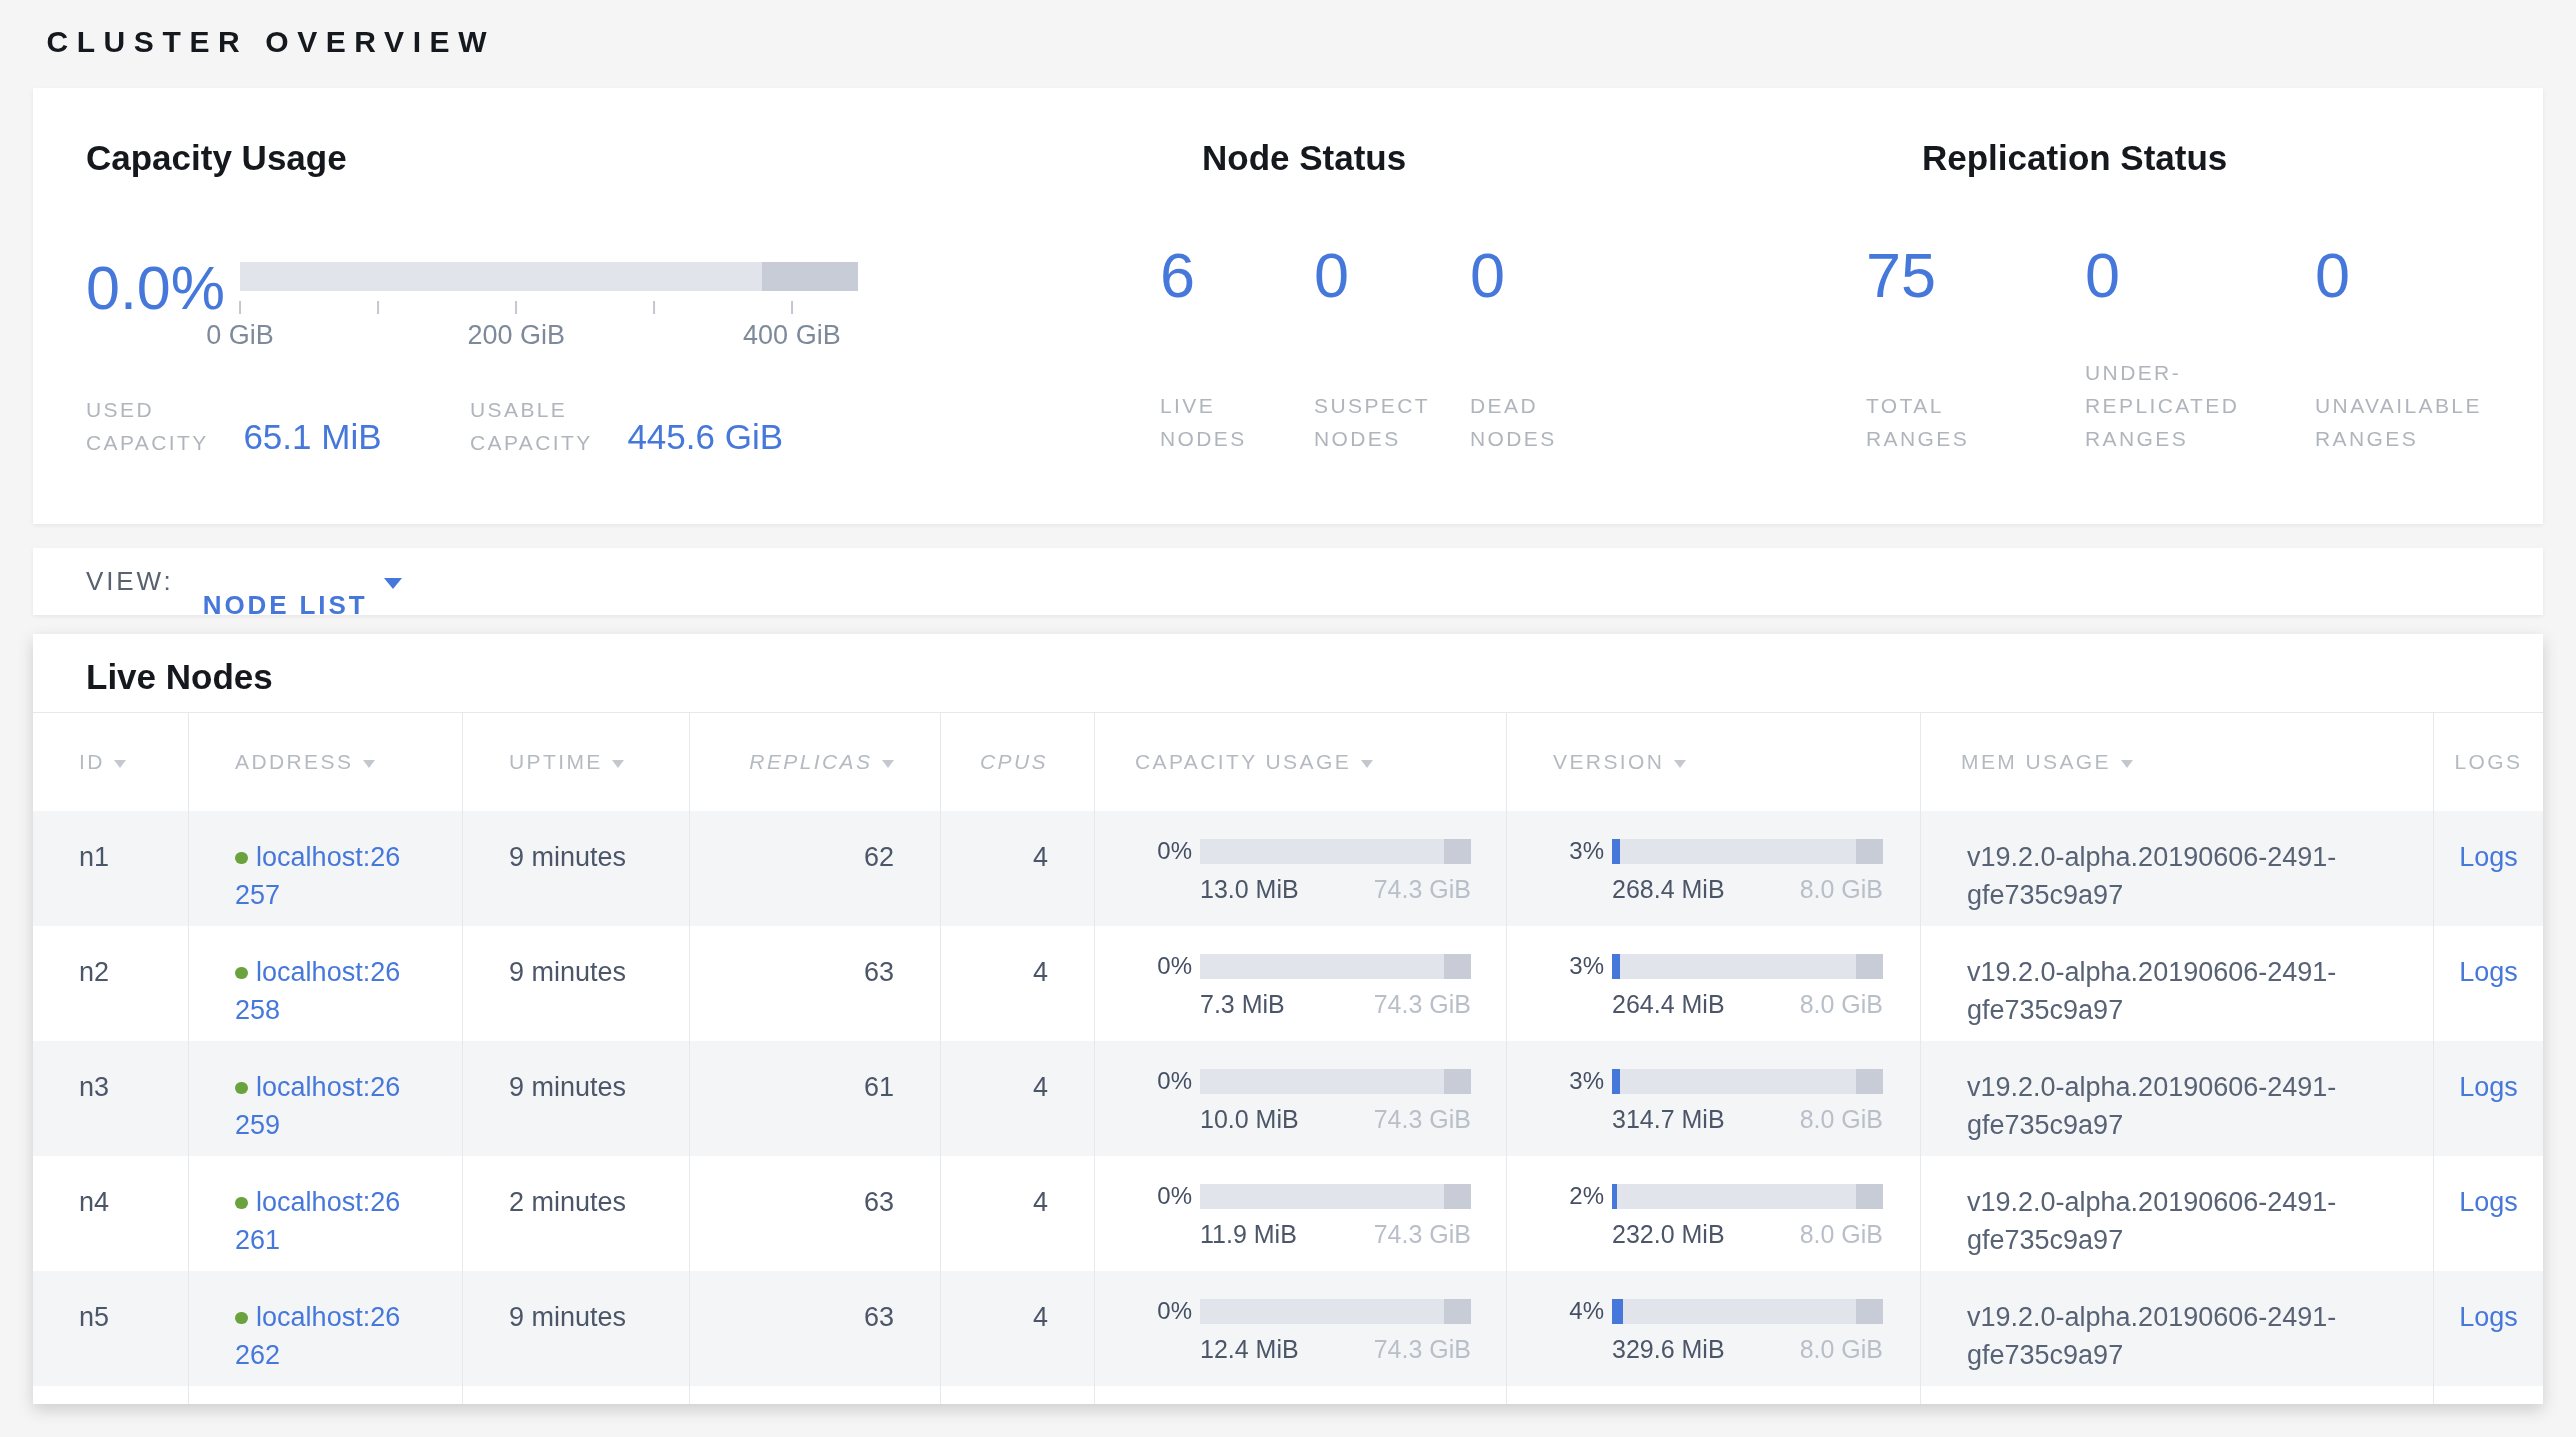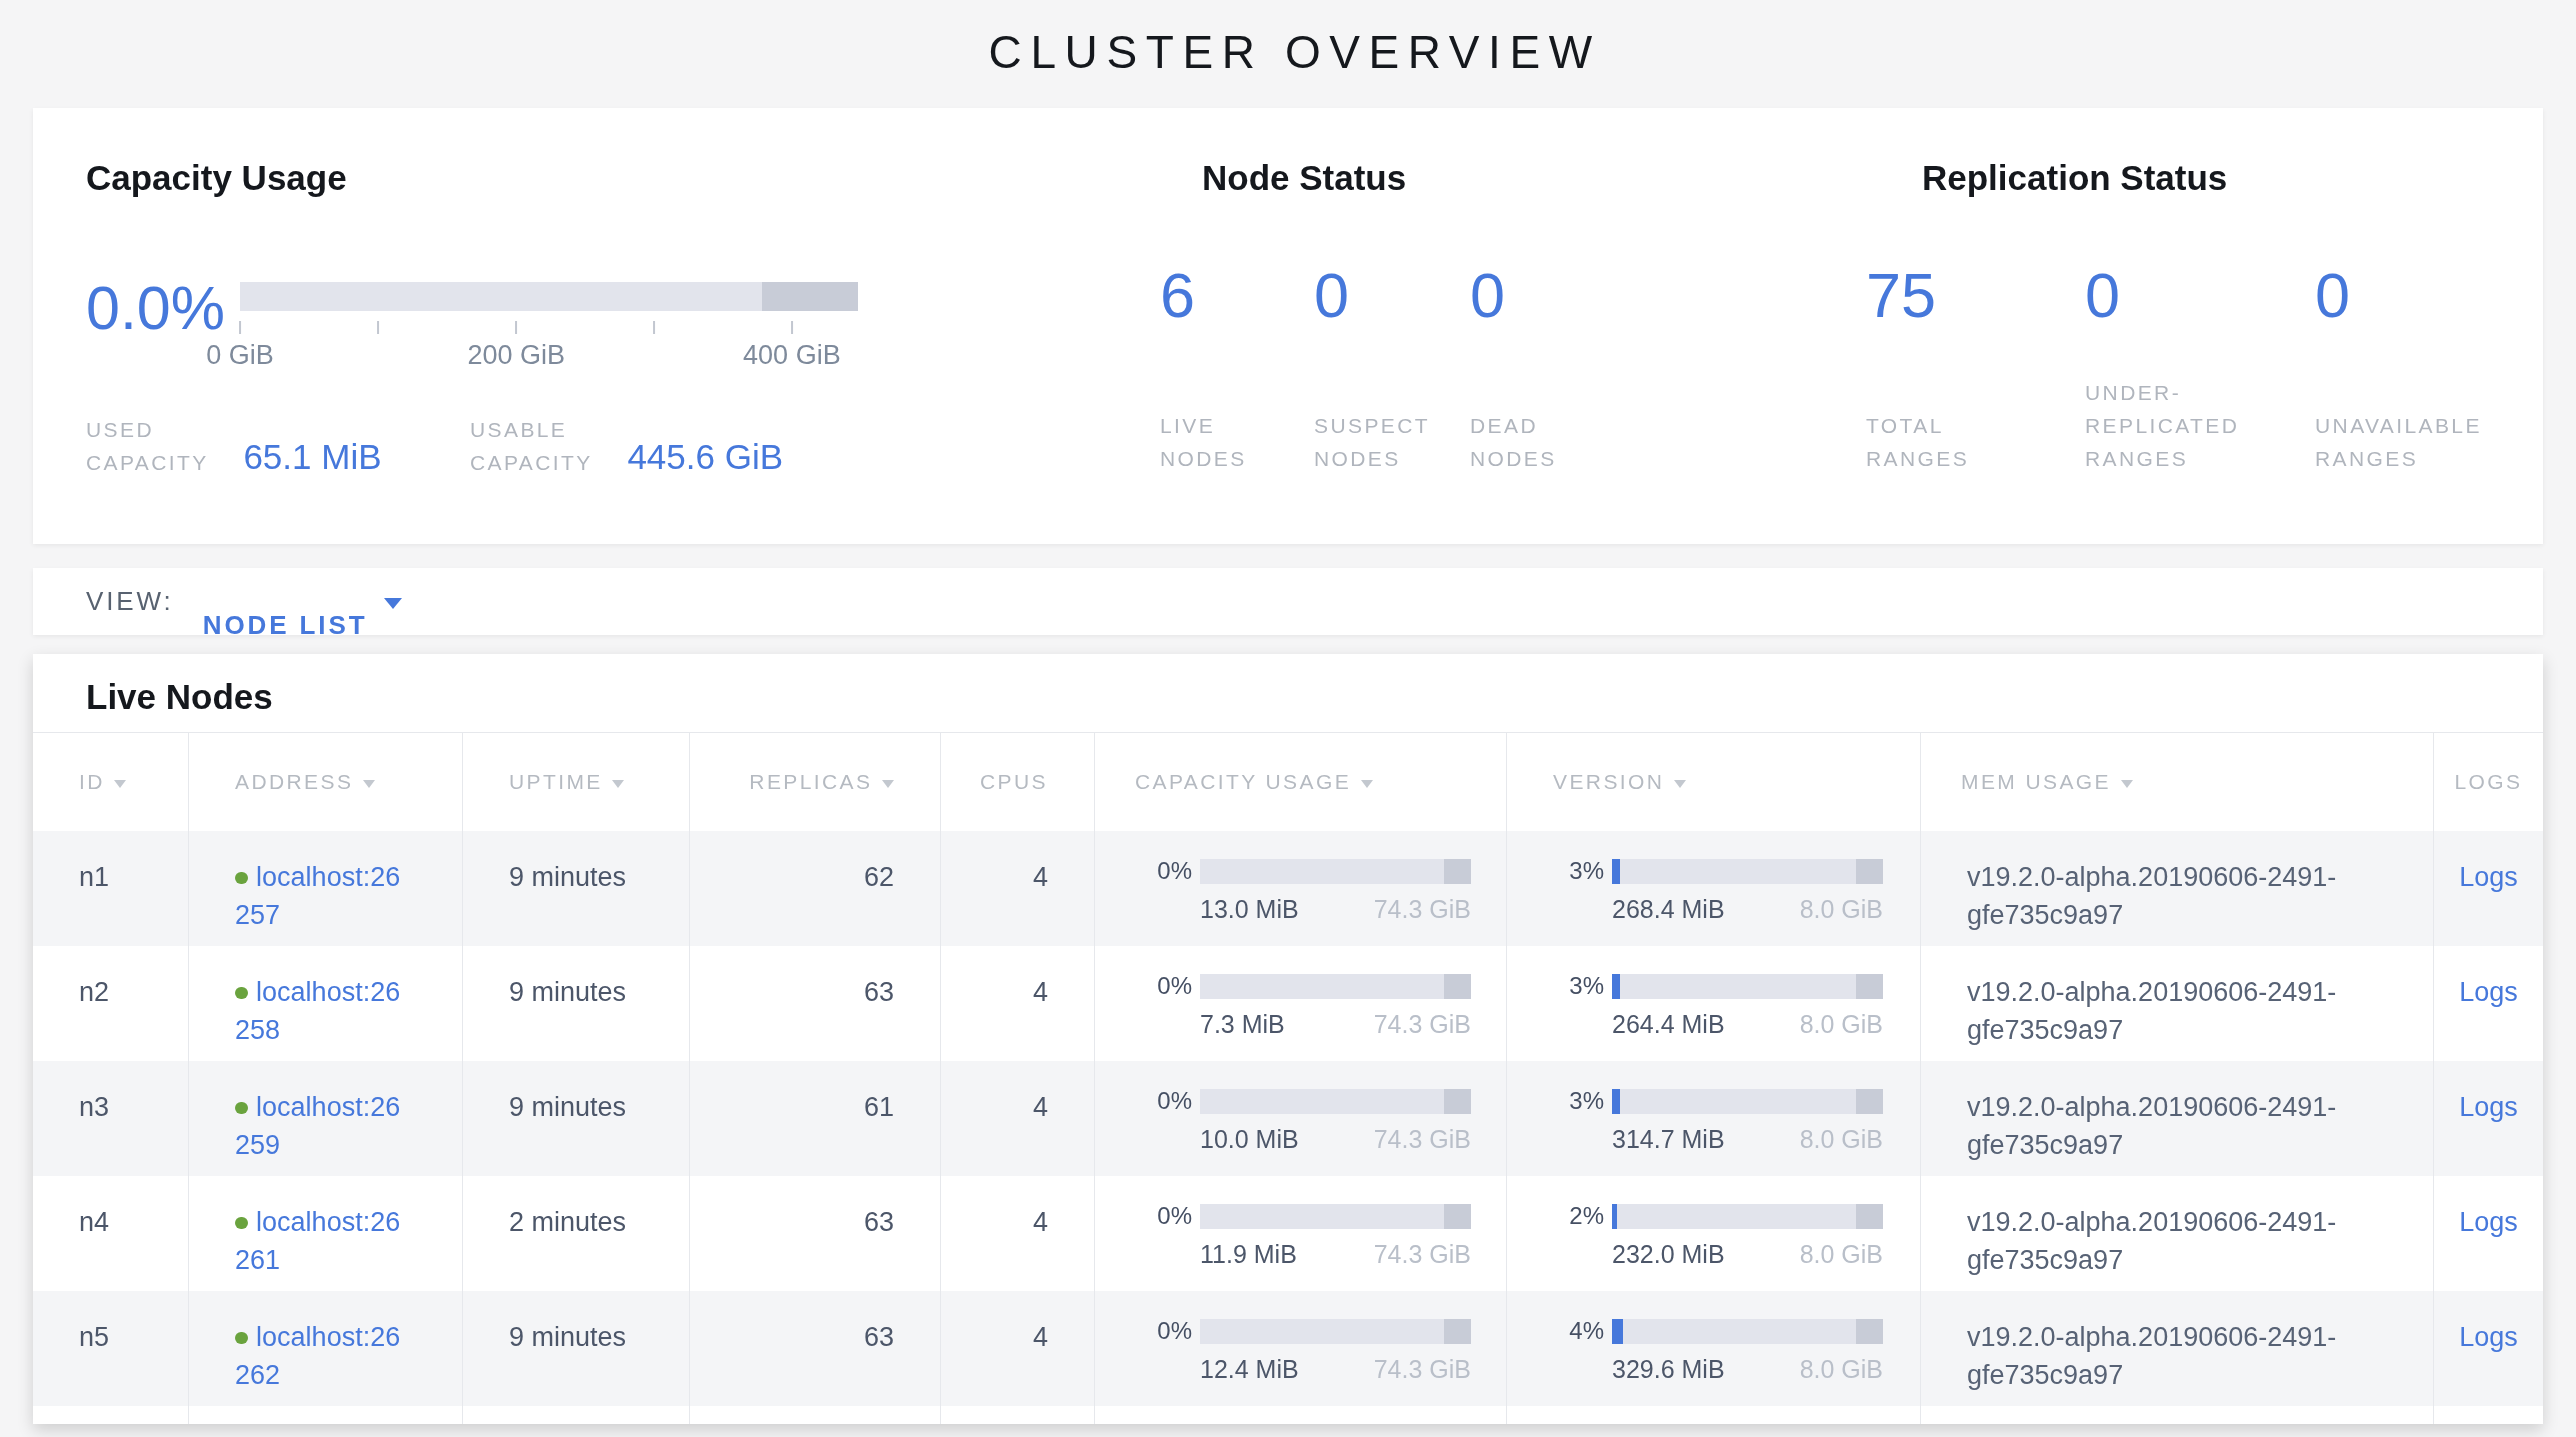--- a/index.html
+++ b/index.html
@@ -7,23 +7,22 @@
   body {
     background:var(--page-bg,#f5f5f6);
     font-family:"Liberation Sans", sans-serif;
     color:var(--slate-text,#4c5669);
   }
   .page { width:2576px; height:1438px; padding:0 33px; overflow:hidden; }
 
   
   .page-title {
     margin:25px 0 29px 13.4px;
-    font-size:46px; font-weight:400; letter-spacing:8.6px;
+    font-size:30px; font-weight:700; letter-spacing:8.6px;
     color:var(--heading-text,#15181d);
-    text-align:center;
   }
 
   
   .card {
     background:var(--card-bg,#fff);
     box-shadow:0 1.9px 4.8px rgba(0,0,0,.07);
   }
 
   
   .summary-card { position:relative; height:436px; }
@@ -98,21 +97,21 @@
   }
   .nodes-table { margin-top:15.3px; }
   .t-head { border-top:1px solid var(--border,#e6e8ec); height:99px; }
   .th {
     display:flex; align-items:center; padding:0 46px;
     border-right:1px solid var(--border,#e6e8ec);
     font-size:21px; letter-spacing:2.4px; font-weight:500;
     color:var(--header-label,#b5bac1); white-space:nowrap;
   }
   .th:last-child { border-right:none; }
-  .th.right { justify-content:flex-end; }
+  .th.right { justify-content:flex-end;font-style:italic; }
   .th.center { justify-content:center; padding:0; }
   .th.usage-h { padding:0 40px; }
   .sort-icon {
     display:inline-block; margin-left:9.6px; margin-top:3.8px;
     width:0; height:0;
     border-left:6.7px solid transparent; border-right:6.7px solid transparent;
     border-top:8.6px solid #c3c8cf;
   }
 
   .t-row { height:115px; background:var(--card-bg,#fff); }

